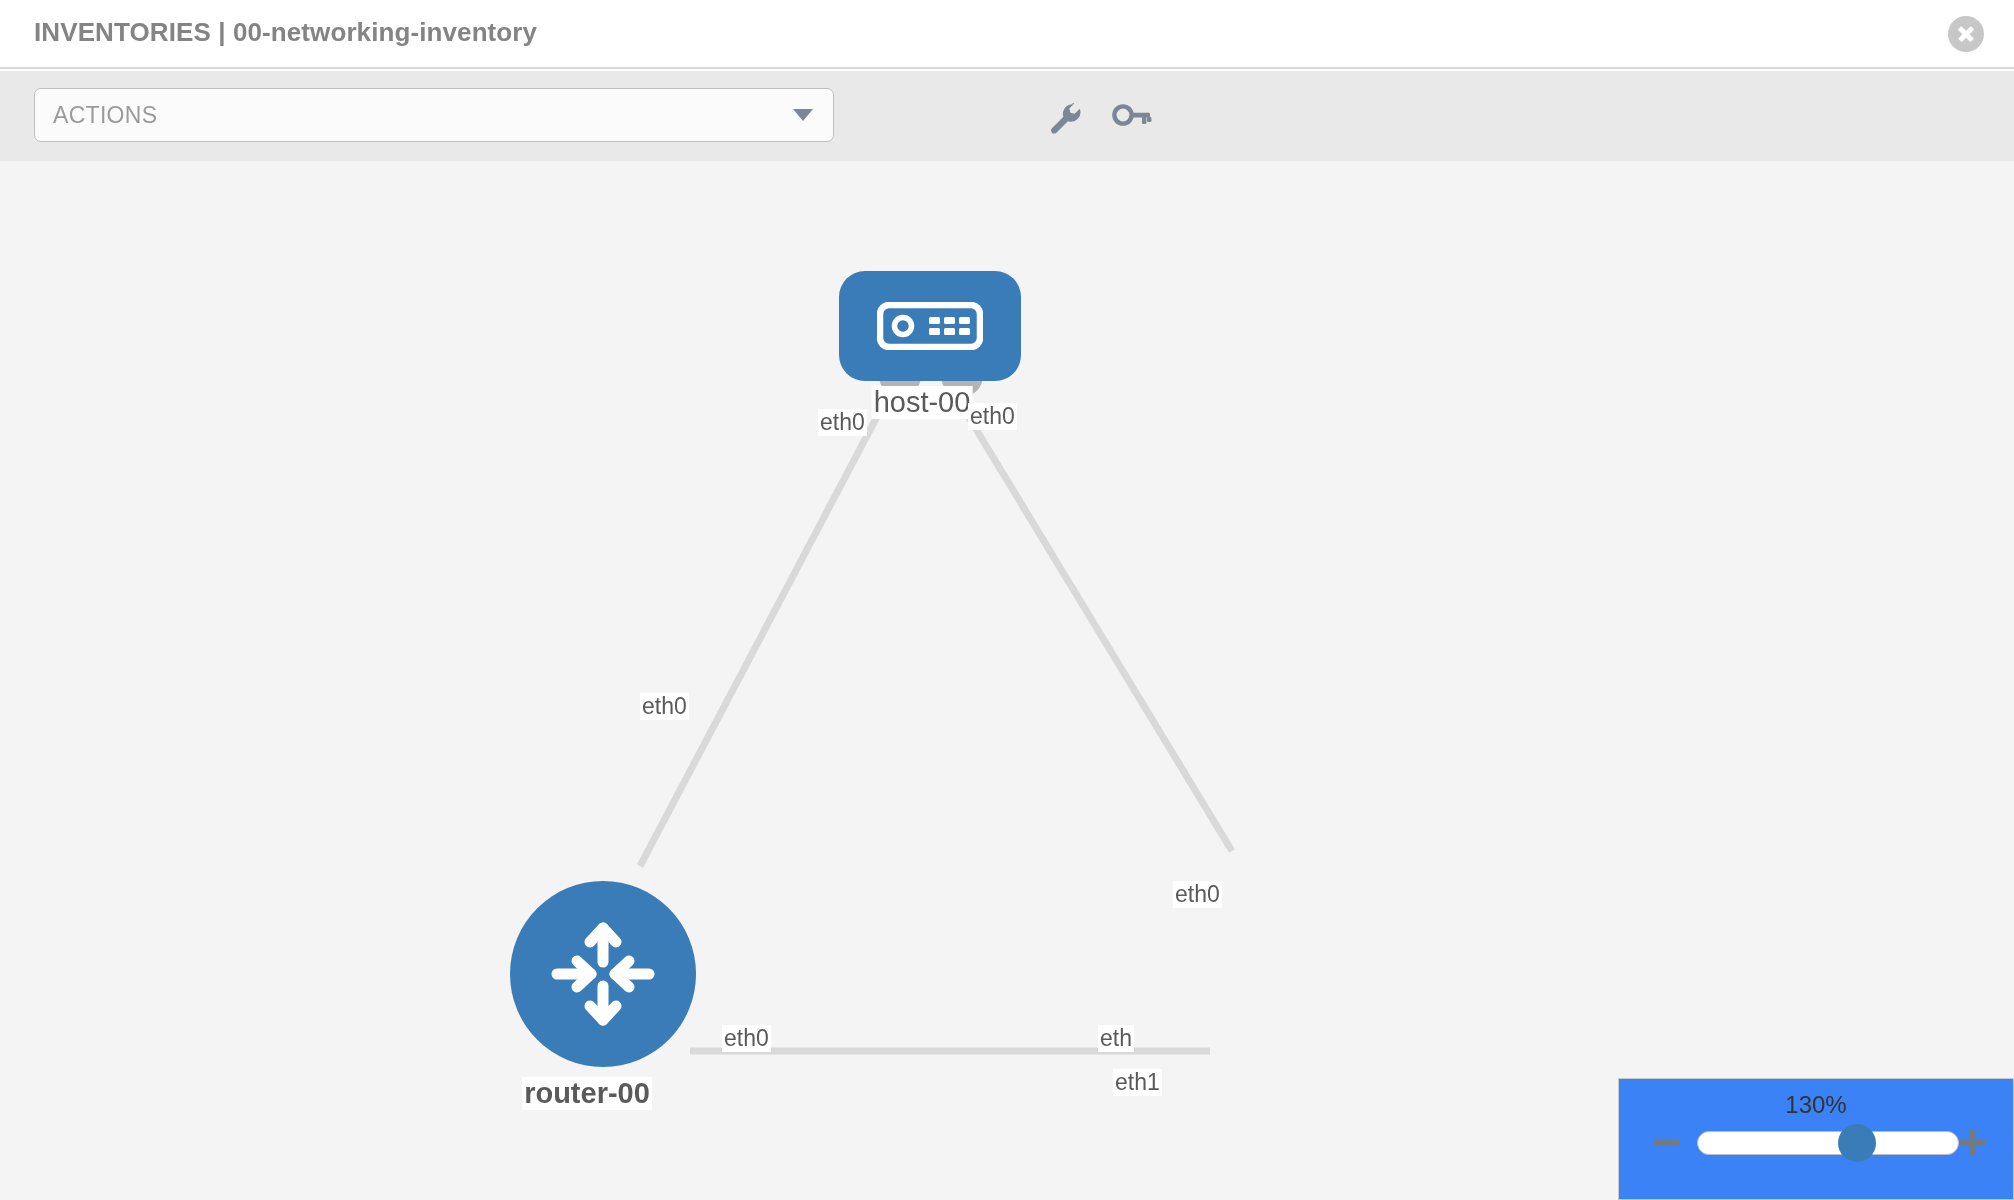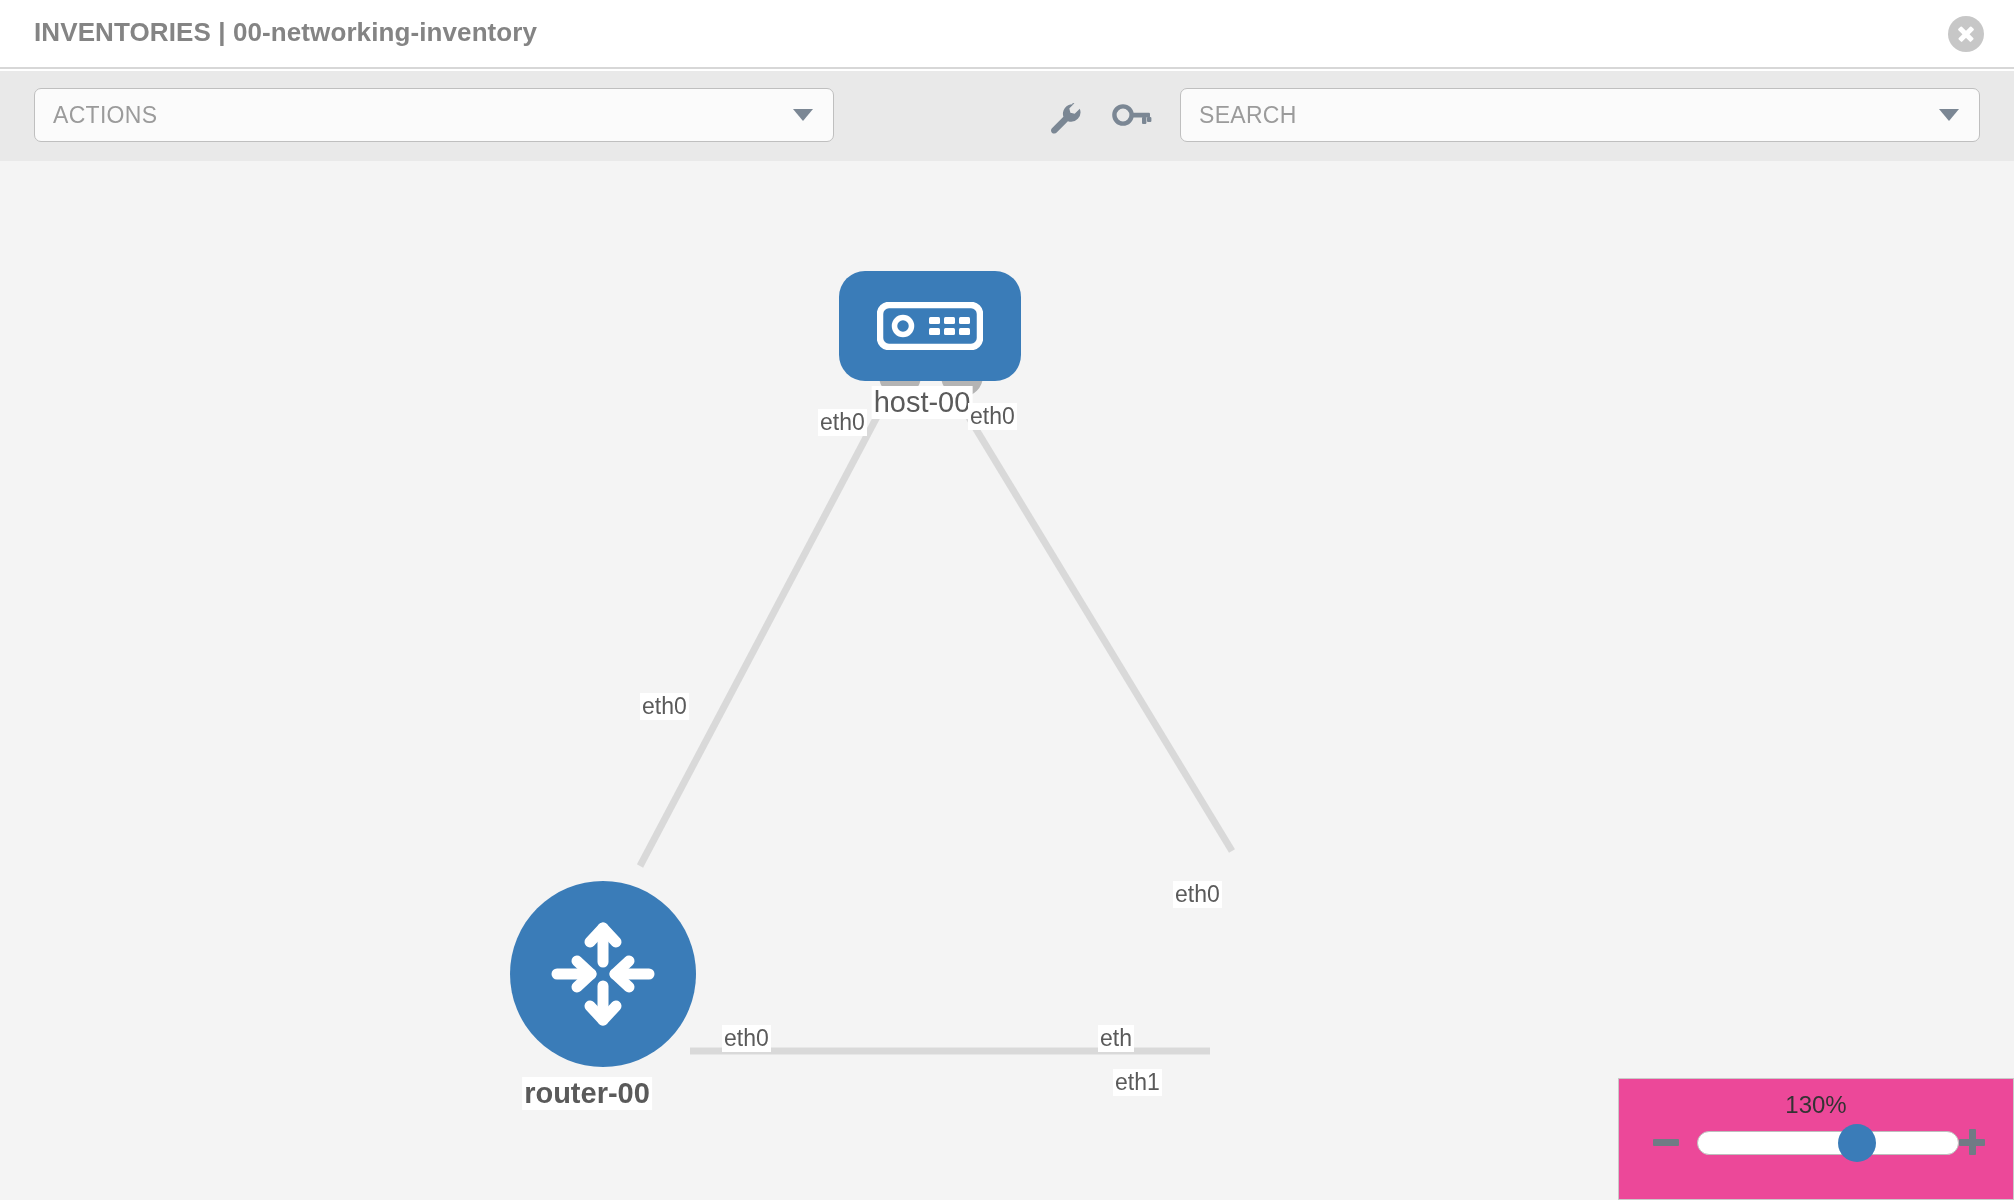--- a/index.html
+++ b/index.html
@@ -178,21 +178,21 @@
     white-space: nowrap;
   }
 
   
   .zoom-panel {
     position: absolute;
     right: 0;
     bottom: 0;
     width: 396px;
     height: 122px;
-    background: #ec4899;
+    background: #3b82f6;
     border: 1.5px solid #c9c9c9;
   }
   .zoom-pct {
     position: absolute;
     top: 12px;
     left: 0; right: 0;
     text-align: center;
     font-size: 24px;
     color: #333333;
   }
@@ -270,24 +270,20 @@
       <svg viewBox="0 0 42 34" width="42" height="34">
         <g fill="#7b8794">
           <circle cx="13" cy="14" r="8.6" fill="none" stroke="#7b8794" stroke-width="4.4"></circle>
           <rect x="20" y="11.8" width="20" height="4.6" rx="1"></rect>
           <rect x="32" y="16" width="4.4" height="7" rx="1"></rect>
           <rect x="37" y="16" width="4.4" height="5" rx="1"></rect>
         </g>
       </svg>
     </div>
 
-    <div class="select-box" id="search-select">
-      <span class="sel-label">SEARCH</span>
-      <span class="caret"></span>
-    </div>
   </div>
 
   <div class="canvas">
 
     <svg class="links">
       <g stroke="#d9d9d9" stroke-width="7" fill="none">
 
         <line x1="880" y1="250" x2="640" y2="705"></line>
 
         <line x1="965" y1="250" x2="1232" y2="690"></line>

